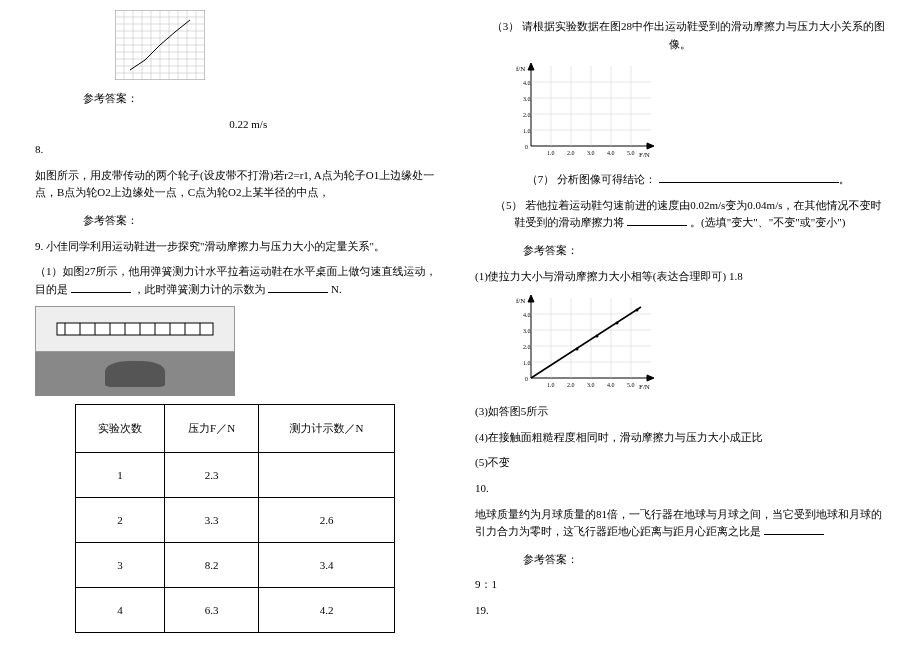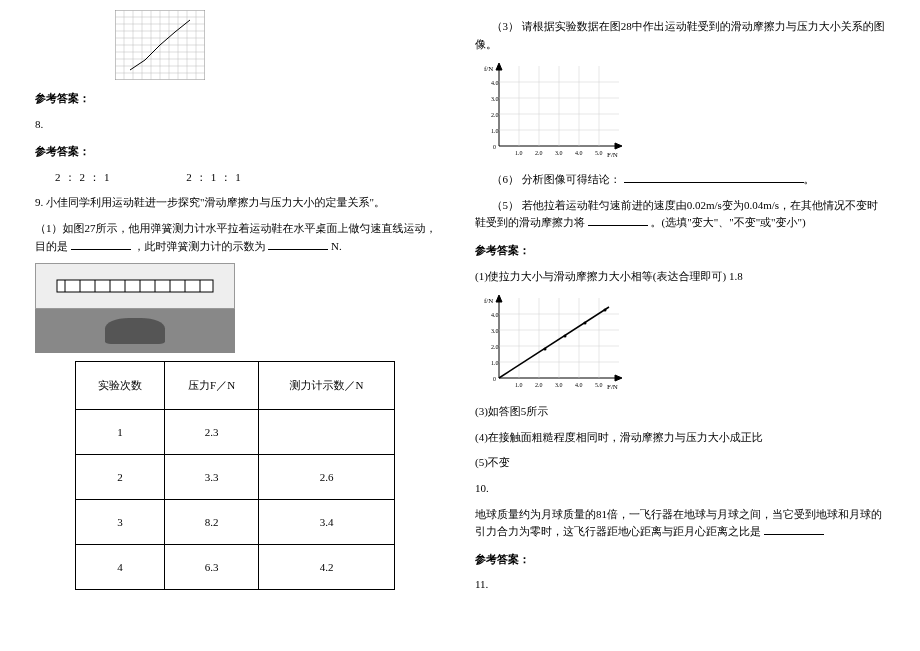--- a/index.html
+++ b/index.html
@@ -12,26 +12,26 @@
       height: 651px;
       display: flex;
       padding: 10px 20px;
     }
     .col {
       flex: 1;
       padding: 0 15px;
     }
     .col-left { border-right: none; }
     .para { margin: 8px 0; line-height: 1.6; }
-    .para-indent { text-indent: 1.5em; }
-    .answer-label { font-weight: bold; margin-top: 10px; }
+    .para-indent { text-indent: 1.5em; text-align: center; }
+    .answer-label { font-weight: normal; margin-top: 10px; margin-left: 48px; }
     .grid-img {
       width: 90px; height: 70px; margin-left: 80px; margin-bottom: 8px;
     }
-    .chart-holder { margin: 6px 0 6px 4px; }
+    .chart-holder { margin: 6px 0 6px 36px; }
     .spring-img {
       width: 200px; height: 90px; margin: 6px 0;
       background: #ddd;
       display: flex; flex-direction: column;
     }
     .spring-top { flex:1; background:#eee; display:flex; align-items:center; justify-content:center; font-size:7px; border:1px solid #999;}
     .spring-bot { flex:1; background:#888; display:flex; align-items:center; justify-content:center; }
     .shoe { width:60px; height:26px; background:#555; border-radius:40% 40% 10% 10%; }
     .data-table {
       border-collapse: collapse;
@@ -76,28 +76,26 @@
           <line x1="54" y1="0" x2="54" y2="70"></line>
         <line x1="63" y1="0" x2="63" y2="70"></line>
           <line x1="72" y1="0" x2="72" y2="70"></line>
         <line x1="81" y1="0" x2="81" y2="70"></line>
       </g>
       <polyline points="15,60 30,50 45,35 60,22 75,10" fill="none" stroke="#000" stroke-width="1"></polyline>
     </svg>
   </div>
 
   <p class="para answer-label">参考答案：</p>
+  <p class="para para-indent">0.22 m/s</p>
 
   <p class="para">8.</p>
-
-  <p class="para answer-label">参考答案：</p>
-  <p class="para">
-    <span class="ratio" style="margin-left:20px;">2：2：1</span>
-    <span class="ratio" style="margin-left:70px;">2：1：1</span>
-  </p>
+  <p class="para">如图所示，用皮带传动的两个轮子(设皮带不打滑)若r2=r1, A点为轮子O1上边缘处一点，B点为轮O2上边缘处一点，C点为轮O2上某半径的中点，</p>
+
+  <p class="para answer-label">参考答案：</p>
 
   <p class="para">9. 小佳同学利用运动鞋进一步探究"滑动摩擦力与压力大小的定量关系"。</p>
   <p class="para">
     <span>（1）如图27所示，他用弹簧测力计水平拉着运动鞋在水平桌面上做匀速直线运动，目的是</span>
     <span class="blank"></span>
     <span>，此时弹簧测力计的示数为</span>
     <span class="blank"></span>
     <span>N.</span>
   </p>
 
@@ -188,21 +186,21 @@
         <text x="12" y="24" font-size="6">4.0</text>
       <text x="36" y="94" font-size="6">1.0</text>
         <text x="56" y="94" font-size="6">2.0</text>
       <text x="76" y="94" font-size="6">3.0</text>
         <text x="96" y="94" font-size="6">4.0</text>
       <text x="116" y="94" font-size="6">5.0</text>
     </svg>
   </div>
 
   <p class="para para-indent">
-    <span>（6） 分析图像可得结论：</span>
+    <span>（7） 分析图像可得结论：</span>
     <span class="blank blank-long"></span>。
   </p>
 
   <p class="para para-indent">
     <span>（5） 若他拉着运动鞋匀速前进的速度由0.02m/s变为0.04m/s，在其他情况不变时鞋受到的滑动摩擦力将</span>
     <span class="blank"></span>
     <span>。(选填"变大"、"不变"或"变小")</span>
   </p>
 
   <p class="para answer-label">参考答案：</p>
@@ -251,16 +249,17 @@
   <p class="para">(4)在接触面粗糙程度相同时，滑动摩擦力与压力大小成正比</p>
   <p class="para">(5)不变</p>
 
   <p class="para">10.</p>
   <p class="para">
     <span>地球质量约为月球质量的81倍，一飞行器在地球与月球之间，当它受到地球和月球的引力合力为零时，这飞行器距地心距离与距月心距离之比是</span>
     <span class="blank"></span>
   </p>
 
   <p class="para answer-label">参考答案：</p>
-
-  <p class="para">11.</p>
+  <p class="para">9：1</p>
+
+  <p class="para">19.</p>
 
 </div>
 
 </body></html>

